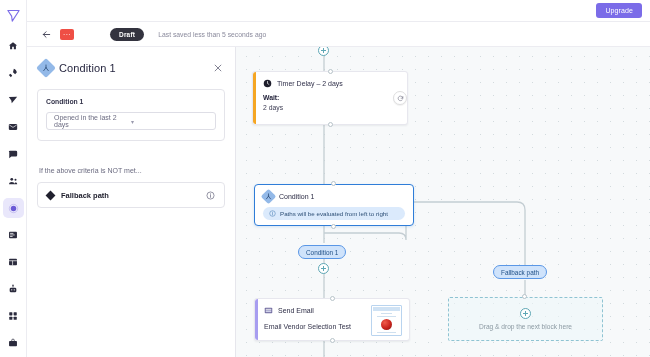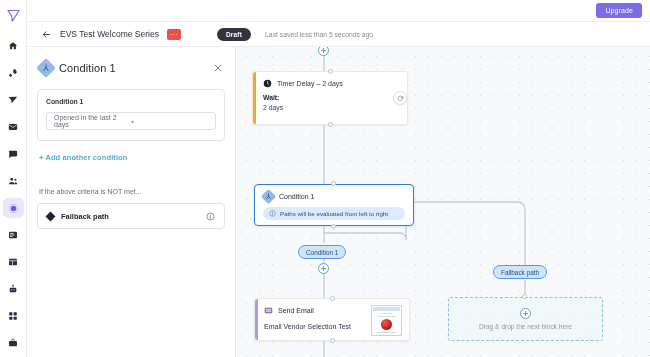--- a/index.html
+++ b/index.html
@@ -339,21 +339,20 @@
     <div class="topbar">
       <button class="upgrade-btn">Upgrade</button>
     </div>
 
     <div class="jheader">
       <span class="back-arrow">
         <svg width="11" height="11" viewBox="0 0 24 24" fill="none" stroke="currentColor" stroke-width="2" stroke-linecap="round" stroke-linejoin="round">
             <path d="M19 12H5M11 18l-6-6 6-6"></path>
           </svg>
       </span>
-      <span class="jtitle">EVS Test Welcome Series</span>
       <span class="jmore">...</span>
       <span class="jstatus">Draft</span>
       <span class="jsaved">Last saved less than 5 seconds ago</span>
     </div>
 
     <div class="body">
 
       <aside class="panel">
         <div class="panel-head">
           <span class="cond-diamond">
@@ -370,21 +369,20 @@
         </div>
 
         <div class="card">
           <div class="card-label">Condition 1</div>
           <div class="select">
             <span>Opened in the last 2 days</span>
             <span class="caret">▾</span>
           </div>
         </div>
 
-        <div class="add-cond">+ Add another condition</div>
 
         <div class="not-met">If the above criteria is NOT met...</div>
 
         <div class="fallback-card">
           <span class="fb-diamond"></span>
           <span class="fb-text">Fallback path</span>
           <span class="info-ic">
             <svg width="9" height="9" viewBox="0 0 24 24" fill="none" stroke="currentColor" stroke-width="1.8">
                 <circle cx="12" cy="12" r="9.5"></circle>
                 <path d="M12 11v6M12 7.4v.9" stroke-linecap="round"></path>

